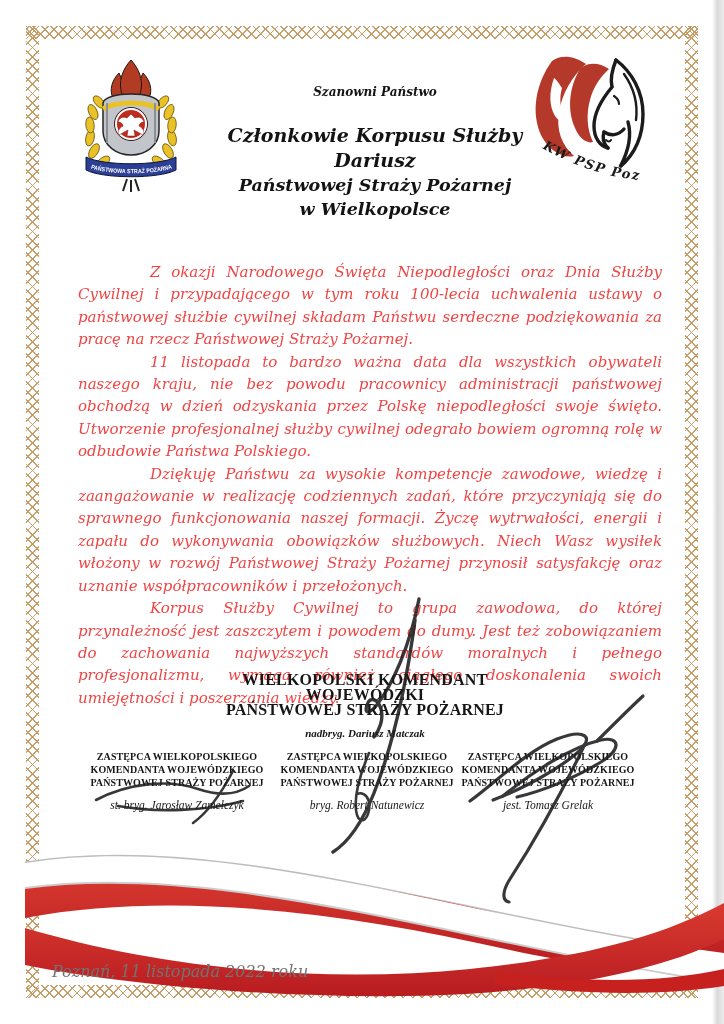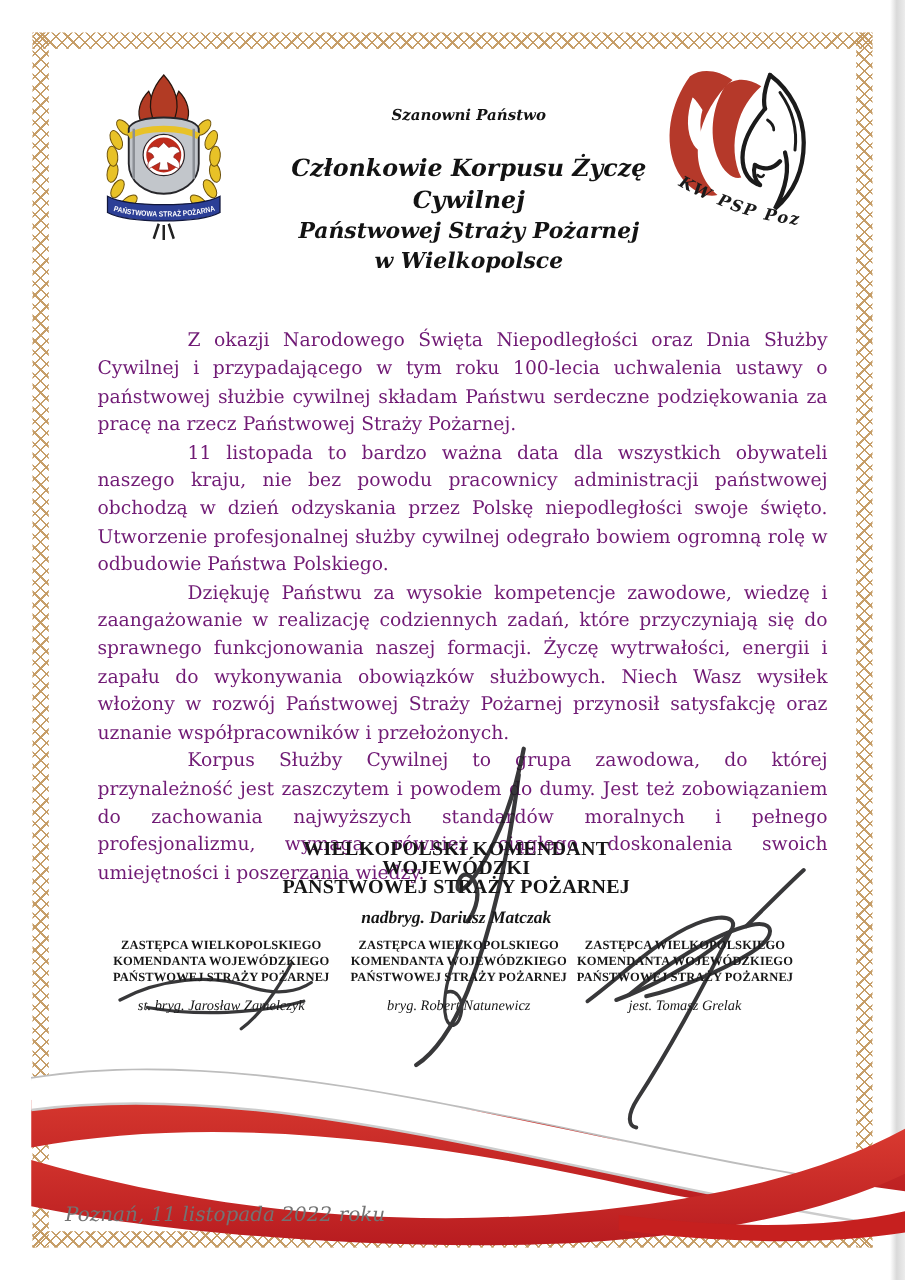--- a/index.html
+++ b/index.html
@@ -21,27 +21,27 @@
   .crest-logo{position:absolute;left:83px;top:57px;width:96px;height:138px;z-index:2;}
   .kw-logo{position:absolute;left:516px;top:48px;width:152px;height:154px;z-index:2;}
 
   .hdr{position:absolute;left:195px;top:85px;width:360px;text-align:center;z-index:2;
        font-family:"DejaVu Serif",serif;font-style:italic;font-weight:bold;color:#131313;}
   .hdr .salutation{font-size:12px;margin:0 0 24px 0;}
   .hdr .addr1{font-size:19px;margin:0;line-height:25px;}
   .hdr .addr2,.hdr .addr3{font-size:17.5px;margin:0;line-height:24px;}
 
   .letter-body{position:absolute;left:78px;top:261px;width:584px;z-index:2;
-       font-family:"DejaVu Serif",serif;font-size:15px;line-height:22.4px;
-       text-align:justify;color:#701a75;}
+       font-family:"DejaVu Serif",serif;font-style:italic;font-size:15px;line-height:22.4px;
+       text-align:justify;color:#ef4444;}
   .letter-body p{margin:0;text-indent:72px;}
 
   .sig-main{position:absolute;left:182px;top:672px;width:366px;text-align:center;z-index:2;}
   .sig-main .t{font-weight:bold;font-size:16px;line-height:15px;letter-spacing:.2px;margin:0;}
-  .sig-main .n{font-weight:bold;font-style:italic;font-size:14px;margin:10px 0 4px 0;}
+  .sig-main .n{font-weight:bold;font-style:italic;font-size:11px;margin:10px 0 4px 0;}
 
   .deputy{position:absolute;top:750px;width:212px;text-align:center;z-index:2;}
   .deputy .t{font-weight:bold;font-size:10px;line-height:13px;letter-spacing:.1px;margin:0;}
   .deputy .n{font-weight:normal;font-style:italic;font-size:11.5px;margin:10px 0 0 0;}
   .dep-1{left:71px;} .dep-2{left:261px;} .dep-3{left:442px;}
 
   .ribbon{position:absolute;left:0;top:843px;width:724px;height:182px;z-index:3;}
   .ink{position:absolute;left:0;top:0;width:724px;height:1024px;z-index:4;pointer-events:none;}
   .date-line{position:absolute;left:52px;top:962px;z-index:5;
        font-family:"DejaVu Serif",serif;font-style:italic;font-weight:normal;font-size:16px;color:#737373;}
@@ -122,21 +122,21 @@
       <path d="M90,92 C92,94 94,94 95,92" stroke-width="2"></path>
     </g>
     <path id="kwCapPath" d="M26,100 Q80,130 128,132" fill="none"></path>
     <text font-size="13" font-weight="bold" font-style="italic" fill="#1b1b1b" font-family="DejaVu Serif, serif" letter-spacing="1.5">
       <textPath href="#kwCapPath" startOffset="0">KW PSP Poznań</textPath>
     </text>
   </svg>
 
   <div class="hdr">
     <p class="salutation">Szanowni Państwo</p>
-    <p class="addr1">Członkowie Korpusu Życzę Cywilnej</p>
+    <p class="addr1">Członkowie Korpusu Służby Dariusz</p>
     <p class="addr2">Państwowej Straży Pożarnej</p>
     <p class="addr3">w Wielkopolsce</p>
   </div>
 
   <div class="letter-body">
     <p>Z okazji Narodowego Święta Niepodległości oraz Dnia Służby Cywilnej i przypadającego w tym roku 100-lecia uchwalenia ustawy o państwowej służbie cywilnej składam Państwu serdeczne podziękowania za pracę na rzecz Państwowej Straży Pożarnej.</p>
     <p>11 listopada to bardzo ważna data dla wszystkich obywateli naszego kraju, nie bez powodu pracownicy administracji państwowej obchodzą w dzień odzyskania przez Polskę niepodległości swoje święto. Utworzenie profesjonalnej służby cywilnej odegrało bowiem ogromną rolę w odbudowie Państwa Polskiego.</p>
     <p>Dziękuję Państwu za wysokie kompetencje zawodowe, wiedzę i zaangażowanie w realizację codziennych zadań, które przyczyniają się do sprawnego funkcjonowania naszej formacji. Życzę wytrwałości, energii i zapału do wykonywania obowiązków służbowych. Niech Wasz wysiłek włożony w rozwój Państwowej Straży Pożarnej przynosił satysfakcję oraz uznanie współpracowników i przełożonych.</p>
     <p>Korpus Służby Cywilnej to grupa zawodowa, do której przynależność jest zaszczytem i powodem do dumy. Jest też zobowiązaniem do zachowania najwyższych standardów moralnych i pełnego profesjonalizmu, wymaga również ciągłego doskonalenia swoich umiejętności i poszerzania wiedzy.</p>
   </div>

